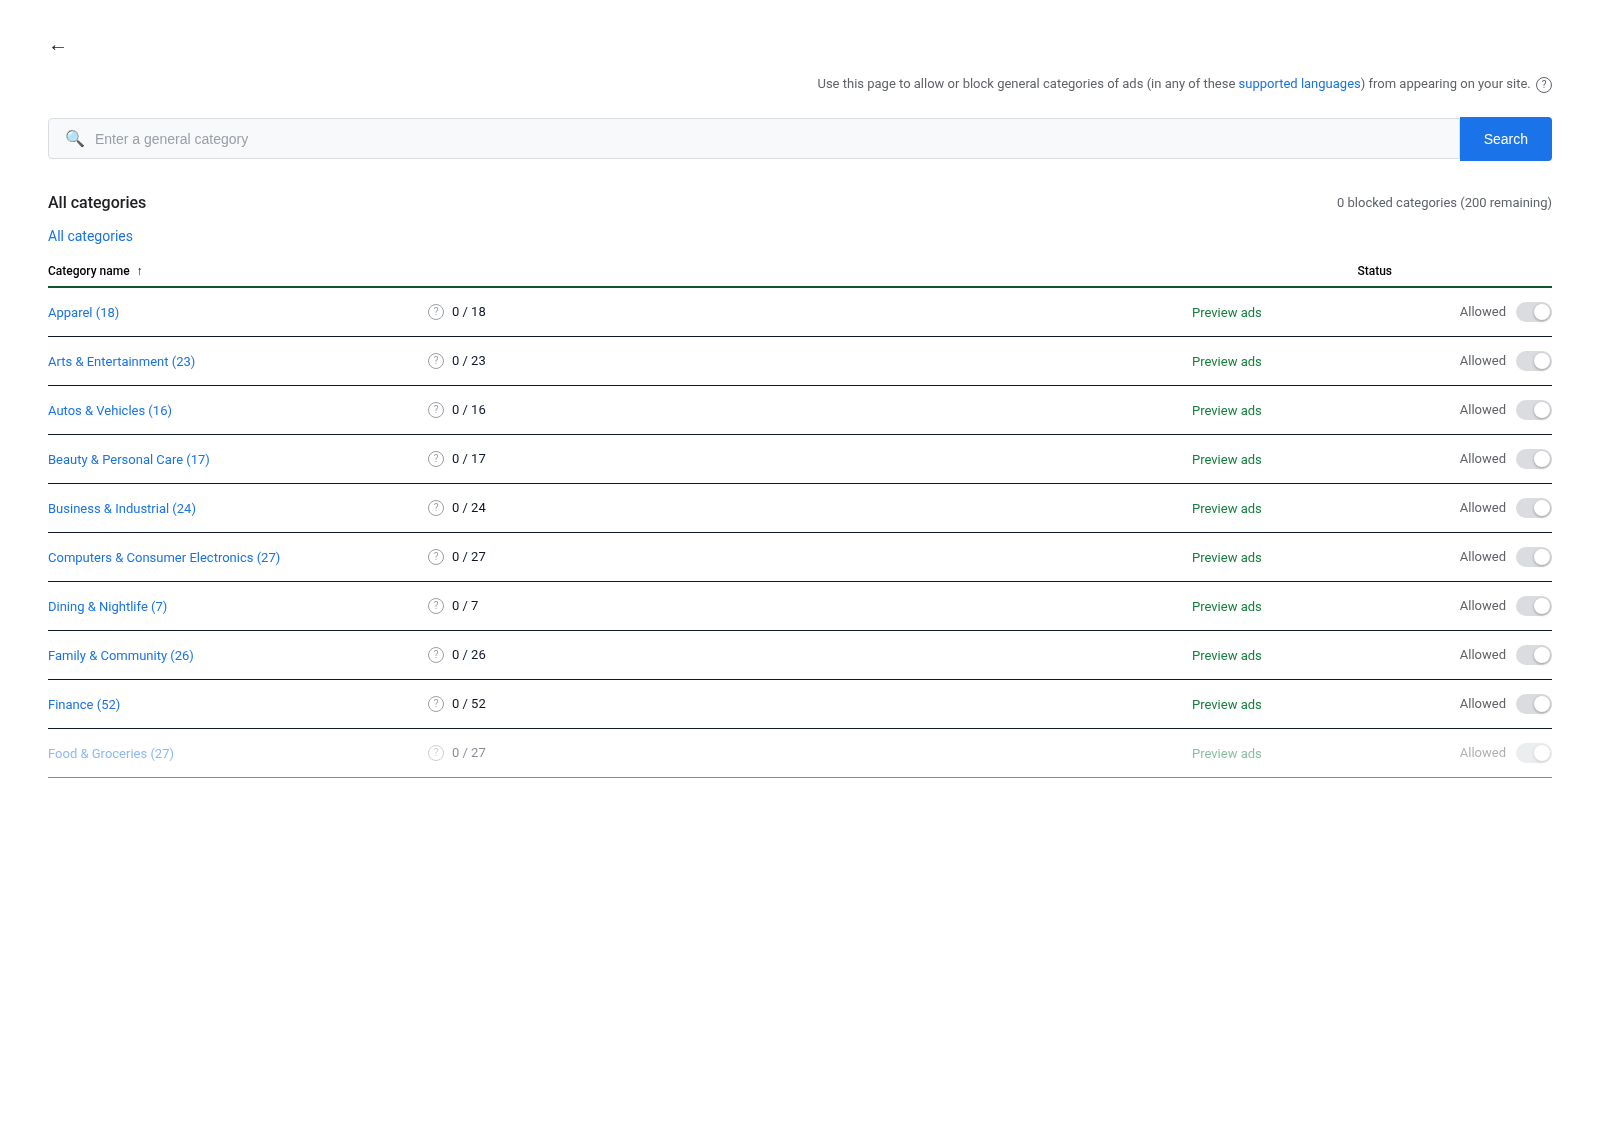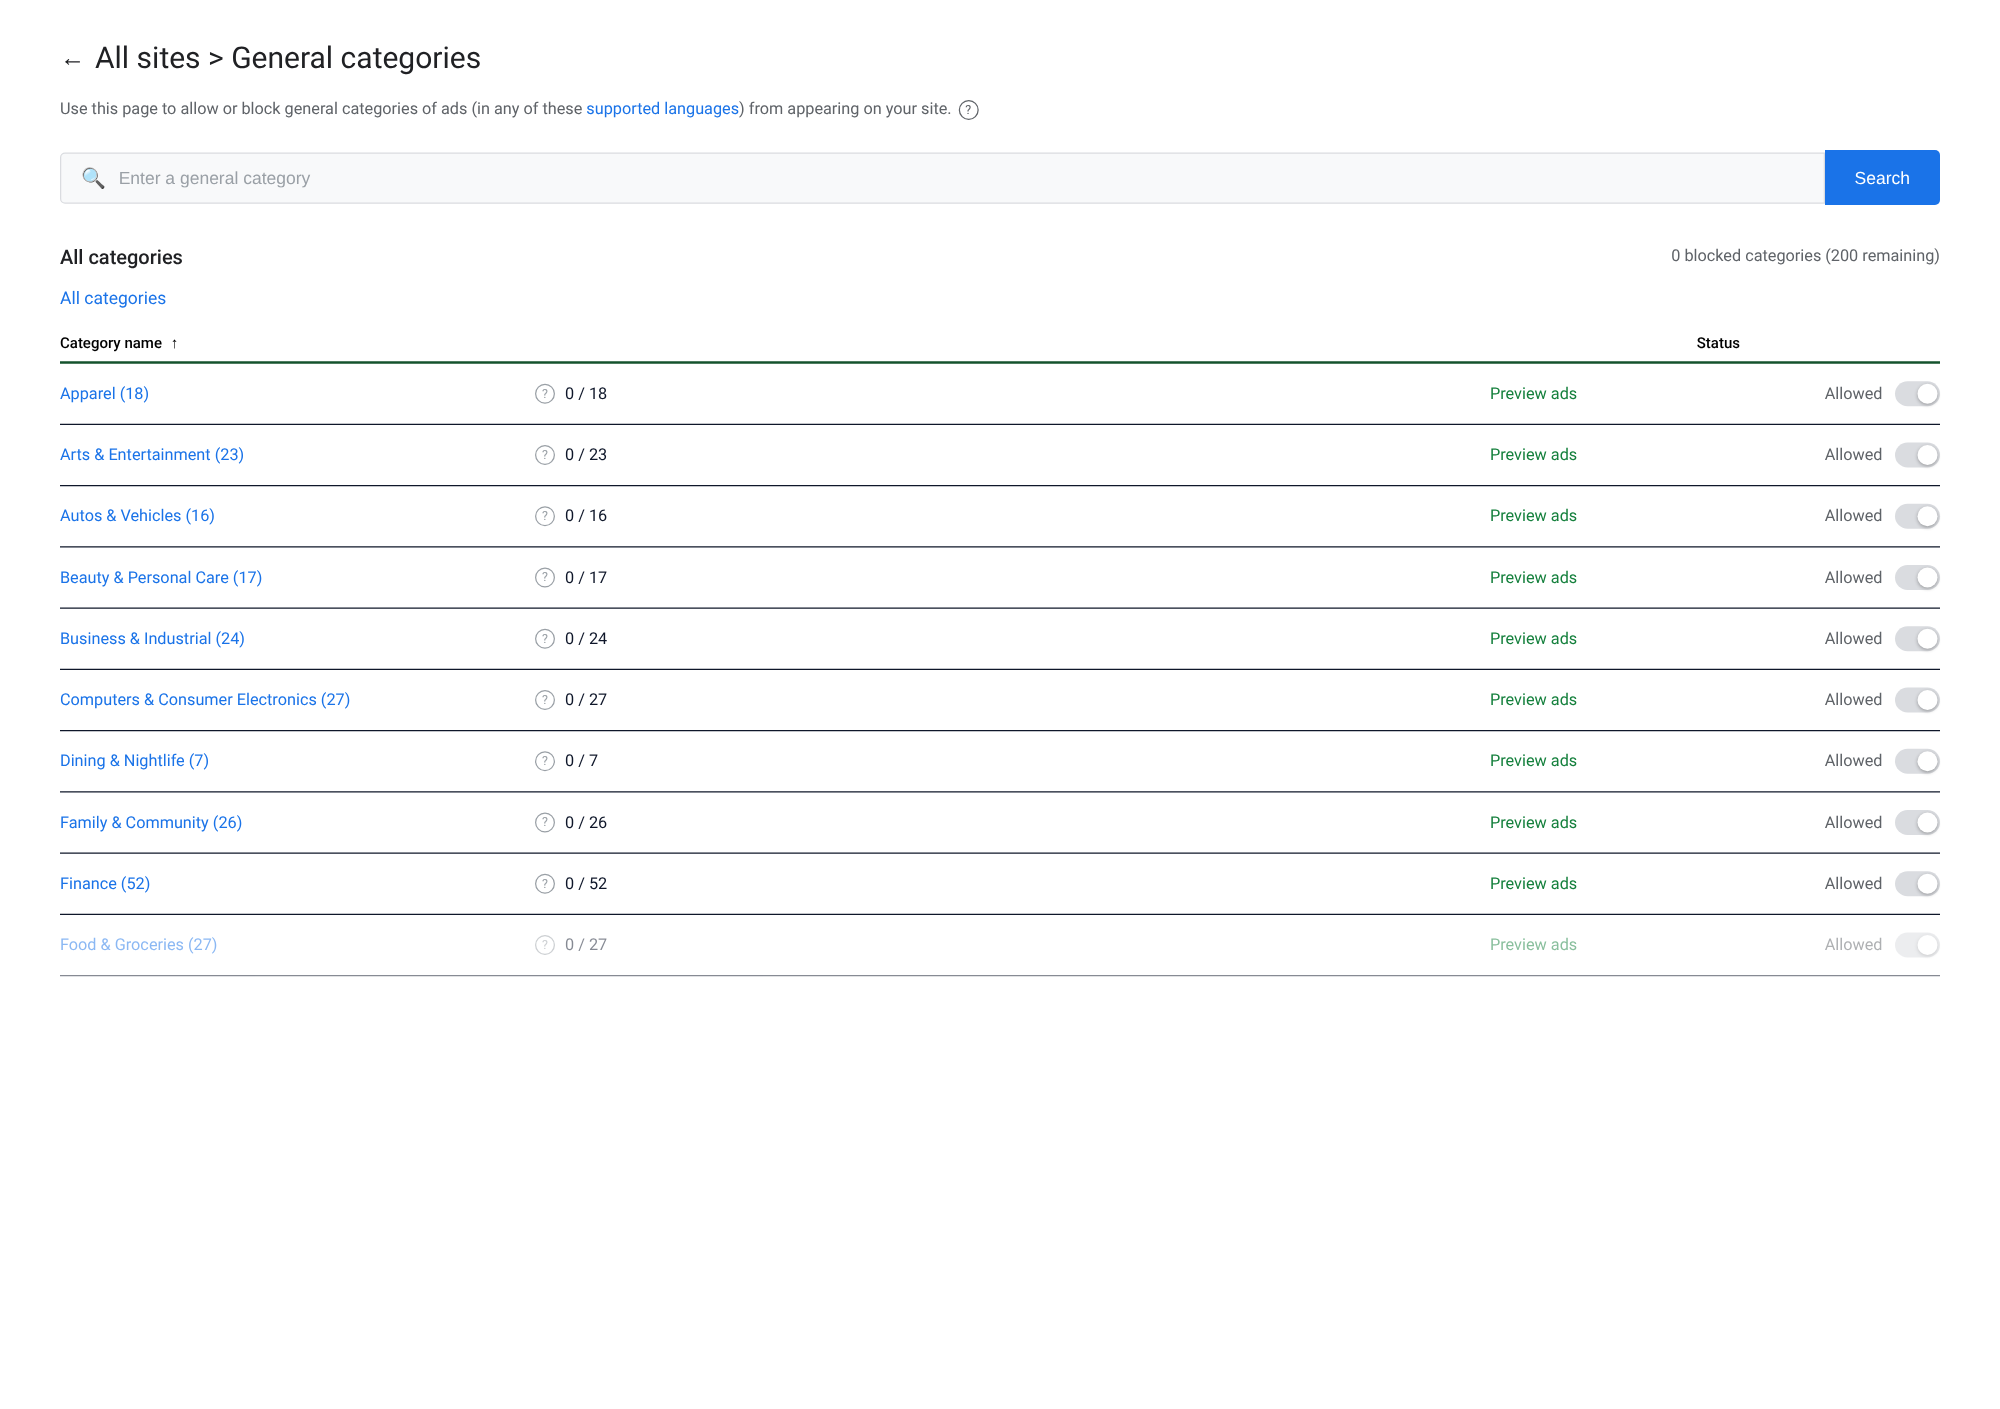--- a/index.html
+++ b/index.html
@@ -23,20 +23,21 @@
     }
     .page-title {
       font-size: 24px;
       font-weight: 400;
       color: #202124;
     }
     .subtitle {
       font-size: 13px;
       color: #5f6368;
       margin-bottom: 24px;
+      text-align: right;
     }
     .subtitle a {
       color: #1a73e8;
       text-decoration: none;
     }
     .help-icon {
       display: inline-flex;
       align-items: center;
       justify-content: center;
       width: 16px;
@@ -196,21 +197,20 @@
     }
   </style>
 </head>
 <body>
 
 
 
 
 <div class="back-nav">
   <span class="back-arrow">←</span>
-  <h1 class="page-title">All sites &gt; General categories</h1>
 </div>
 
 
 <p class="subtitle">
   <span>Use this page to allow or block general categories of ads (in any of these </span><a href="#">supported languages</a><span>) from appearing on your site.</span>
   <span class="help-icon">?</span>
 </p>
 
 
 <div class="search-bar">

